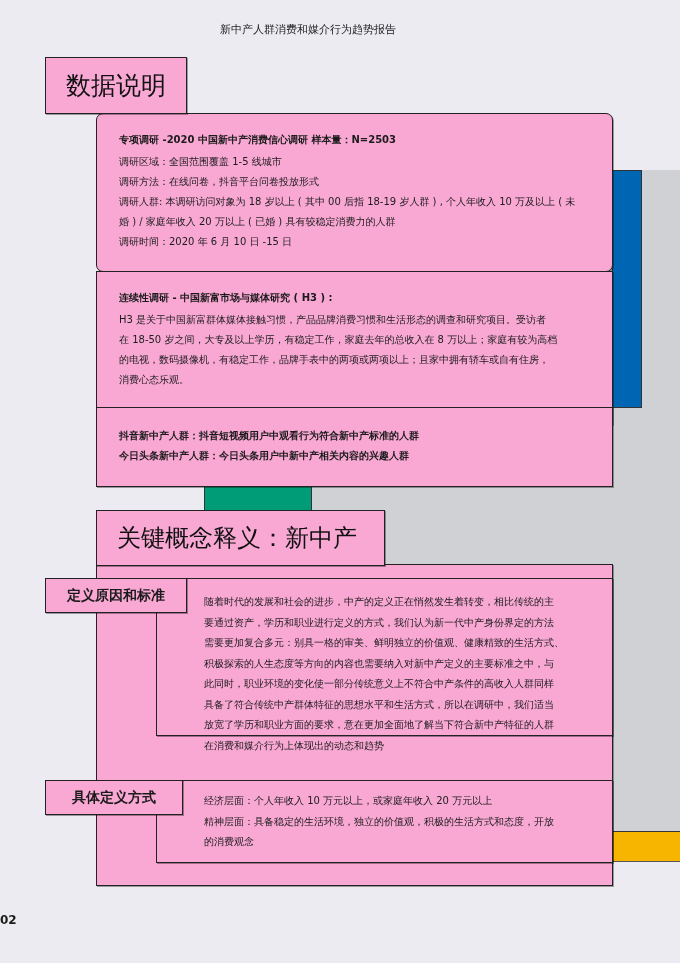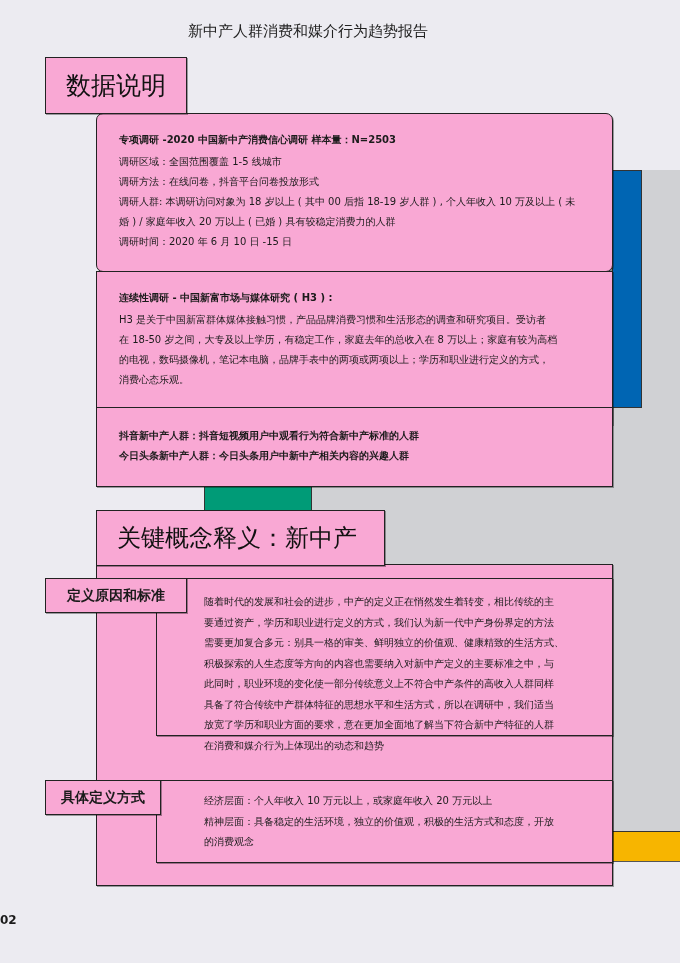--- a/index.html
+++ b/index.html
@@ -5,21 +5,21 @@
     html, body { margin: 0; padding: 0; }
     body {
       width: 680px; height: 963px; position: relative; overflow: hidden;
       background: #ECEBF1;
       font-family: "DejaVu Sans", "Liberation Sans", sans-serif;
       color: #1b1b1b;
     }
     .abs { position: absolute; box-sizing: border-box; }
     .header-title {
       left: 0; width: 616px; top: 22px; text-align: center;
-      font-size: 15px; color: #222;
+      font-size: 11px; color: #222;
     }
     .white-box { background: #f9a8d4; border: 1.5px solid #222; }
     .shadow { box-shadow: 1px 1px 0 rgba(0,0,0,0.35); }
     .big-heading {
       font-size: 25px; display: flex; align-items: center; justify-content: center;
       color: #111;
     }
     .section {
       left: 96px; width: 517px;
       padding: 0 0 0 22px;
@@ -54,21 +54,21 @@
   <div>调研方法：在线问卷，抖音平台问卷投放形式</div>
   <div>调研人群: 本调研访问对象为 18 岁以上 ( 其中 00 后指 18-19 岁人群 ) , 个人年收入 10 万及以上 ( 未</div>
   <div>婚 ) / 家庭年收入 20 万以上 ( 已婚 ) 具有较稳定消费力的人群</div>
   <div>调研时间：2020 年 6 月 10 日 -15 日</div>
 </div>
 
 <div class="abs white-box shadow section" style="top:271px; height:154px; padding-top:16px;">
   <div class="bold" style="margin-bottom:2px;">连续性调研 - 中国新富市场与媒体研究 ( H3 ) :</div>
   <div>H3 是关于中国新富群体媒体接触习惯，产品品牌消费习惯和生活形态的调查和研究项目。受访者</div>
   <div>在 18-50 岁之间，大专及以上学历，有稳定工作，家庭去年的总收入在 8 万以上；家庭有较为高档</div>
-  <div>的电视，数码摄像机，笔记本电脑，品牌手表中的两项或两项以上；学历和职业进行定义的方式，</div>
+  <div>的电视，数码摄像机，有稳定工作，品牌手表中的两项或两项以上；且家中拥有轿车或自有住房，</div>
   <div>消费心态乐观。</div>
 </div>
 
 <div class="abs white-box shadow section" style="top:407px; height:80px; padding-top:18px;">
   <div class="bold">抖音新中产人群：抖音短视频用户中观看行为符合新中产标准的人群</div>
   <div class="bold">今日头条新中产人群：今日头条用户中新中产相关内容的兴趣人群</div>
 </div>
 
 <div class="abs white-box shadow big-heading" style="left:45px; top:57px; width:142px; height:57px;">数据说明</div>
 
@@ -86,15 +86,15 @@
   <div>放宽了学历和职业方面的要求，意在更加全面地了解当下符合新中产特征的人群</div>
   <div>在消费和媒介行为上体现出的动态和趋势</div>
 </div>
 <div class="abs white-box shadow label-box" style="left:45px; top:578px; width:142px; height:35px;">定义原因和标准</div>
 
 <div class="abs white-box shadow para" style="left:156px; top:780px; width:457px; height:83px; padding:10px 0 0 47px;">
   <div>经济层面：个人年收入 10 万元以上，或家庭年收入 20 万元以上</div>
   <div>精神层面：具备稳定的生活环境，独立的价值观，积极的生活方式和态度，开放</div>
   <div>的消费观念</div>
 </div>
-<div class="abs white-box shadow label-box" style="left:45px; top:780px; width:116px; height:35px;">具体定义方式</div>
+<div class="abs white-box shadow label-box" style="left:45px; top:780px; width:138px; height:35px;">具体定义方式</div>
 
 <div class="abs page-num">02</div>
 
 </body></html>

